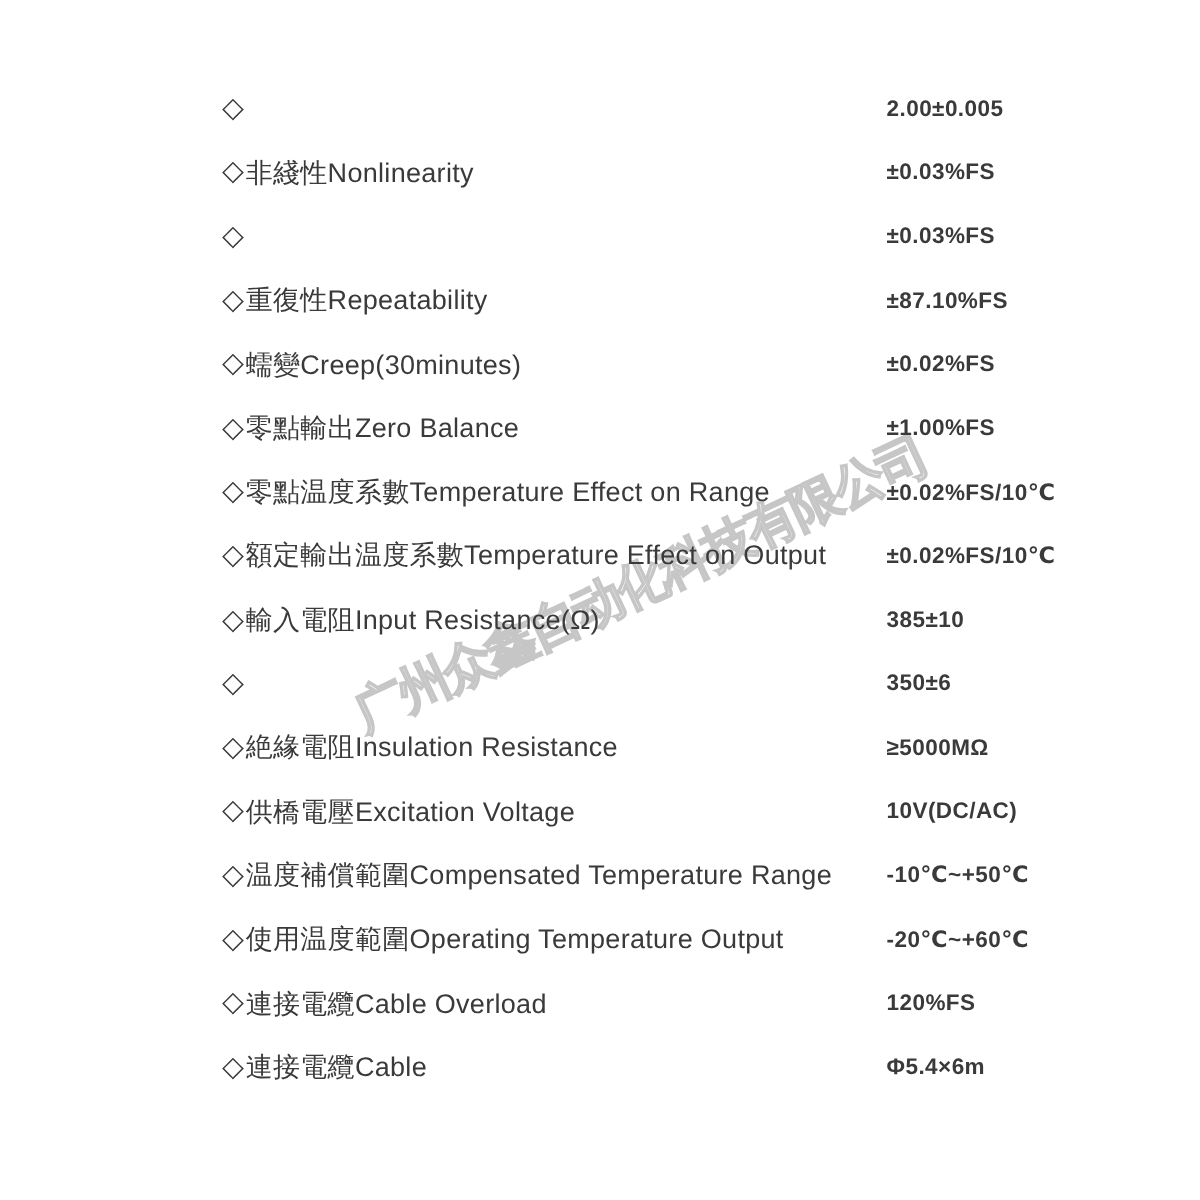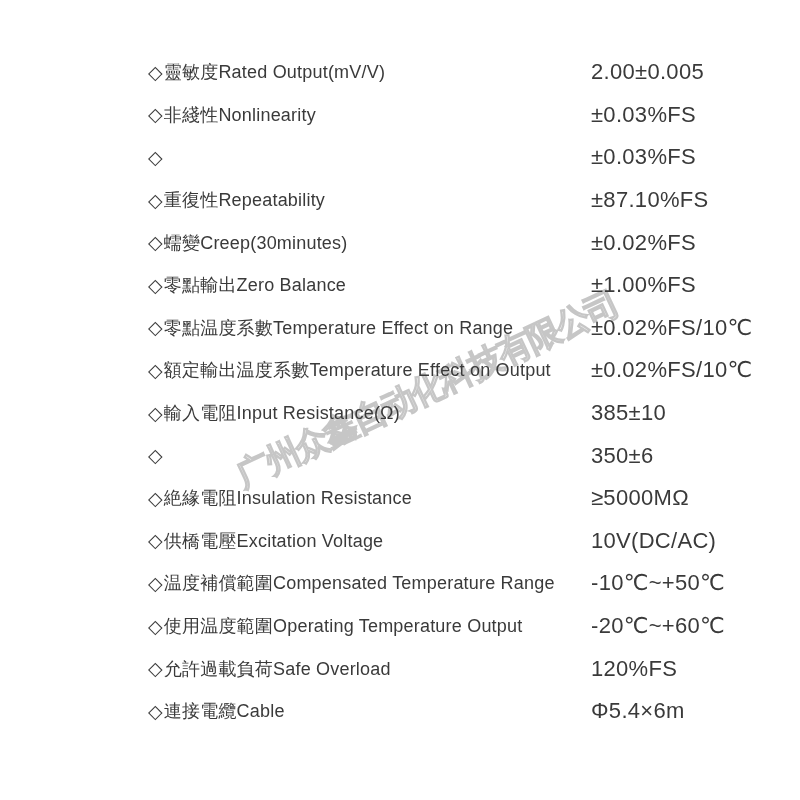--- a/index.html
+++ b/index.html
@@ -52,36 +52,35 @@
     letter-spacing: 0.2px;
     white-space: nowrap;
   }
   .bullet {
     font-size: 19px;
     font-weight: 700;
     margin-right: 1px;
     line-height: 1;
   }
   .value-cell {
-    font-size: 22px;
-    font-weight: 400;
+    font-size: 15px;
+    font-weight: 700;
     letter-spacing: 0.3px;
     white-space: nowrap;
   }
 </style>
 </head>
 <body>
 
 <div id="page">
   <div id="watermark">广州众鑫自动化科技有限公司</div>
   <div id="spec-table">
       <div class="row">
         <div class="label-cell">
           <span class="bullet">◇</span>
-          <span class="label">靈敏度Rated Output(mV/V)</span>
         </div>
         <div class="value-cell">2.00±0.005</div>
       </div>
       <div class="row">
         <div class="label-cell">
           <span class="bullet">◇</span>
           <span class="label">非綫性Nonlinearity</span>
         </div>
         <div class="value-cell">±0.03%FS</div>
       </div>
@@ -163,21 +162,21 @@
       <div class="row">
         <div class="label-cell">
           <span class="bullet">◇</span>
           <span class="label">使用温度範圍Operating Temperature Output</span>
         </div>
         <div class="value-cell">-20℃~+60℃</div>
       </div>
       <div class="row">
         <div class="label-cell">
           <span class="bullet">◇</span>
-          <span class="label">允許過載負荷Safe Overload</span>
+          <span class="label">連接電纜Cable Overload</span>
         </div>
         <div class="value-cell">120%FS</div>
       </div>
       <div class="row">
         <div class="label-cell">
           <span class="bullet">◇</span>
           <span class="label">連接電纜Cable</span>
         </div>
         <div class="value-cell">Φ5.4×6m</div>
       </div>

